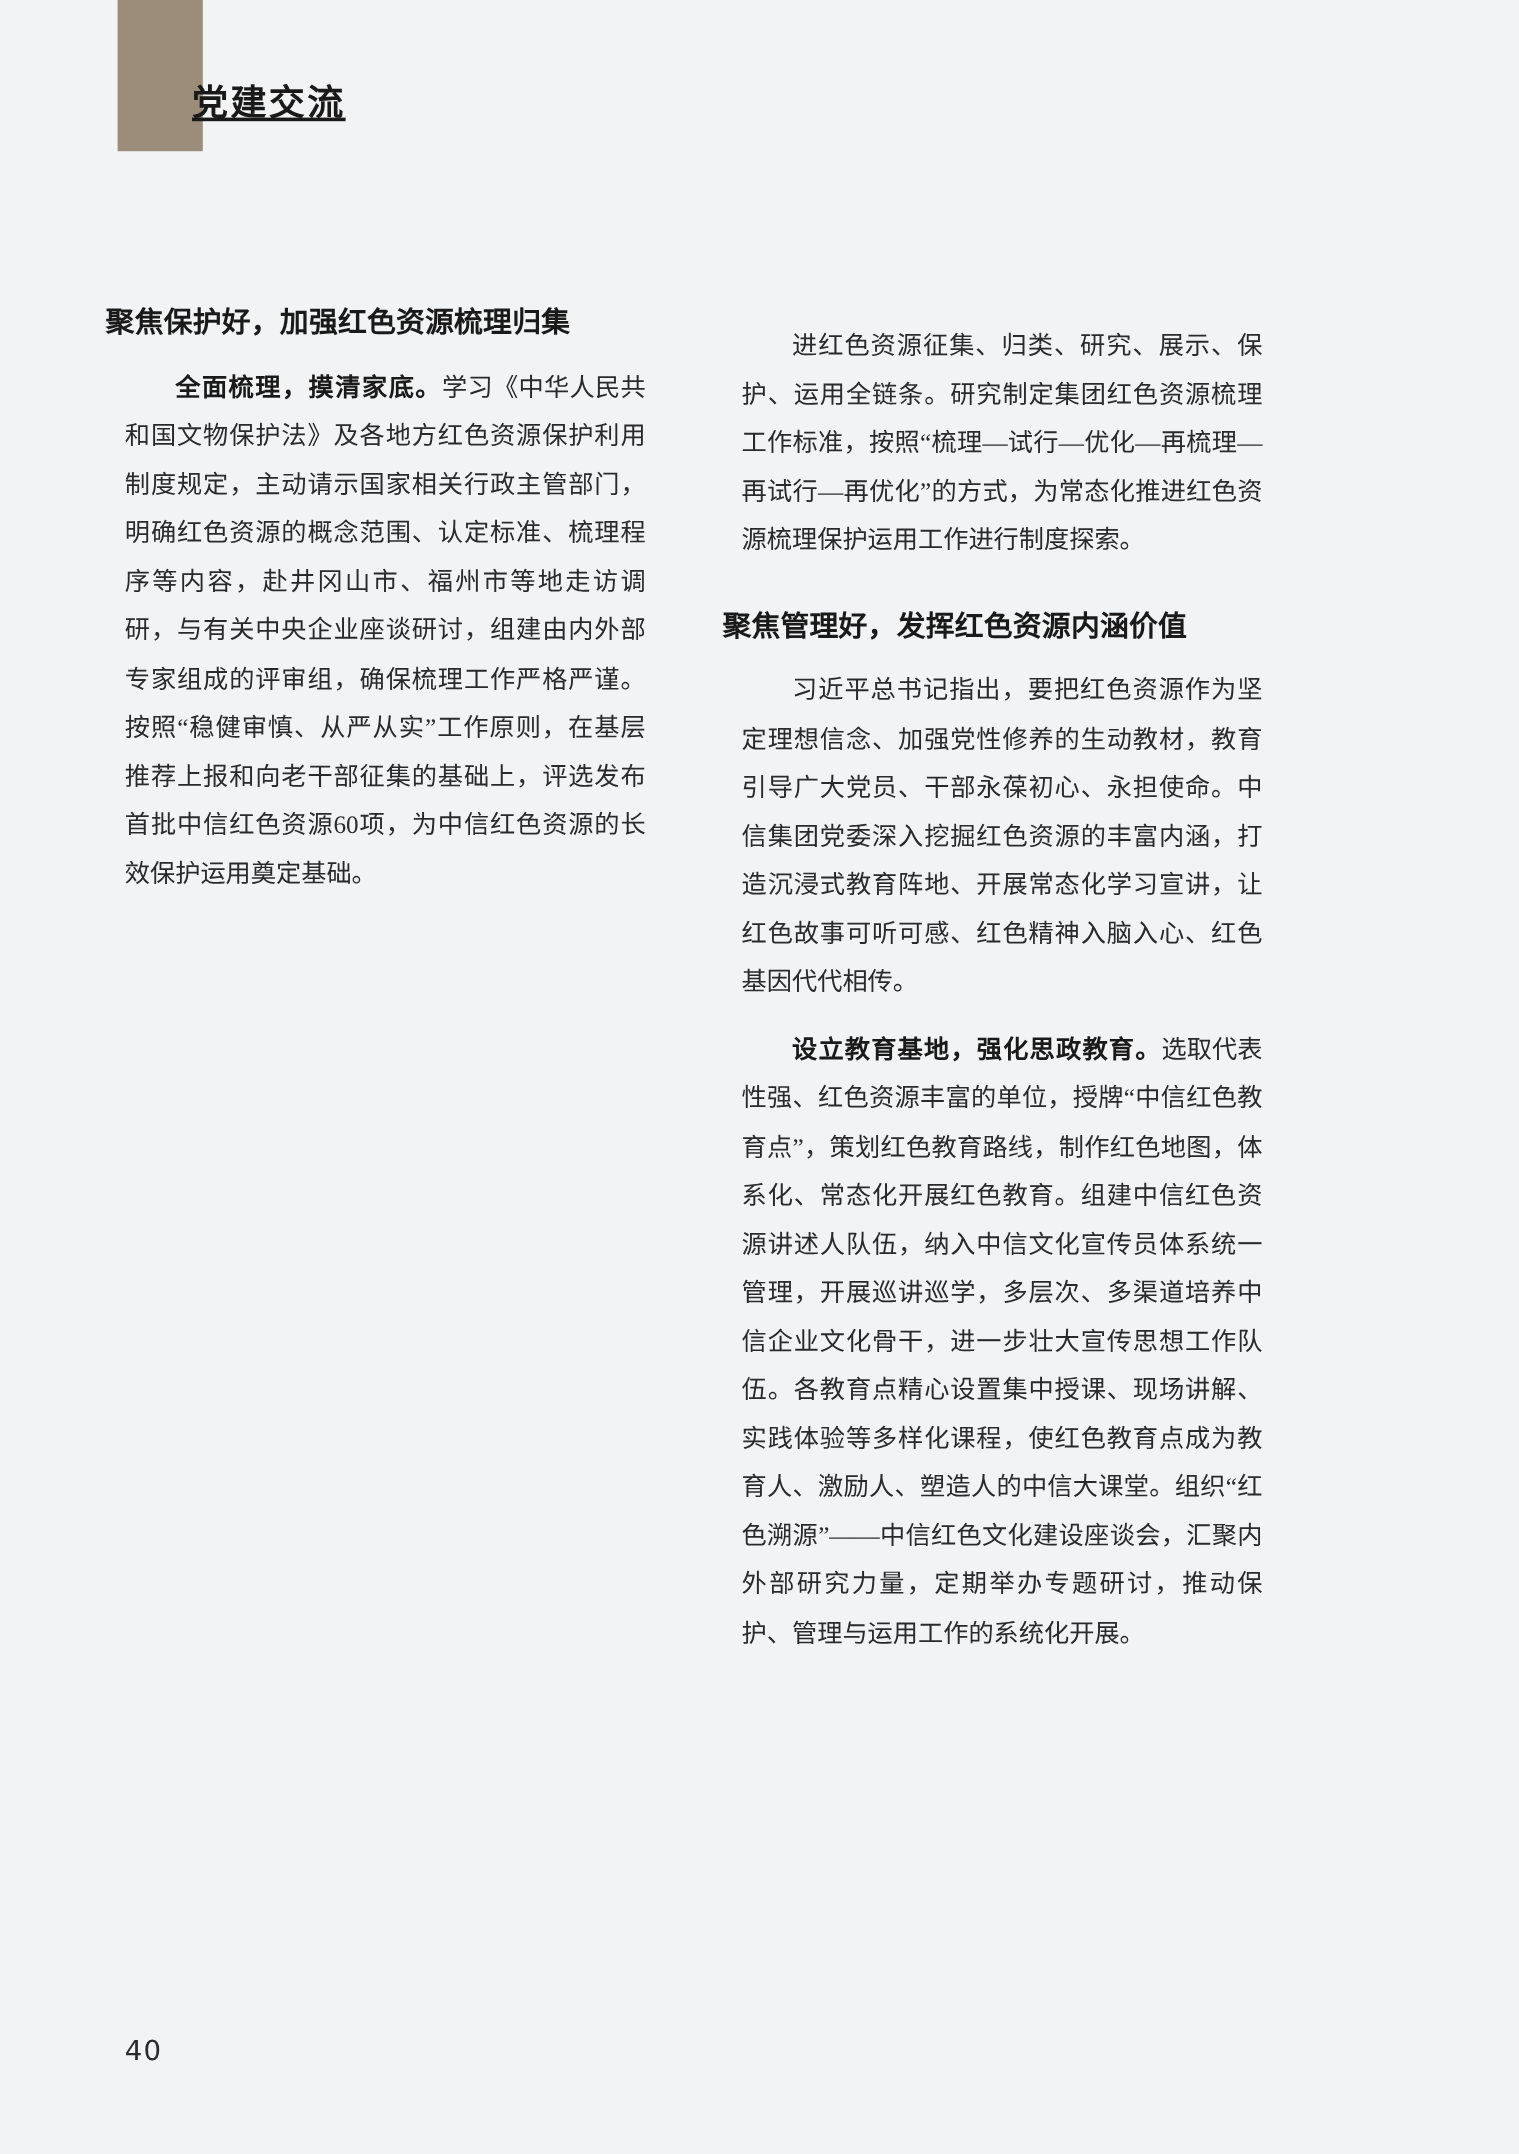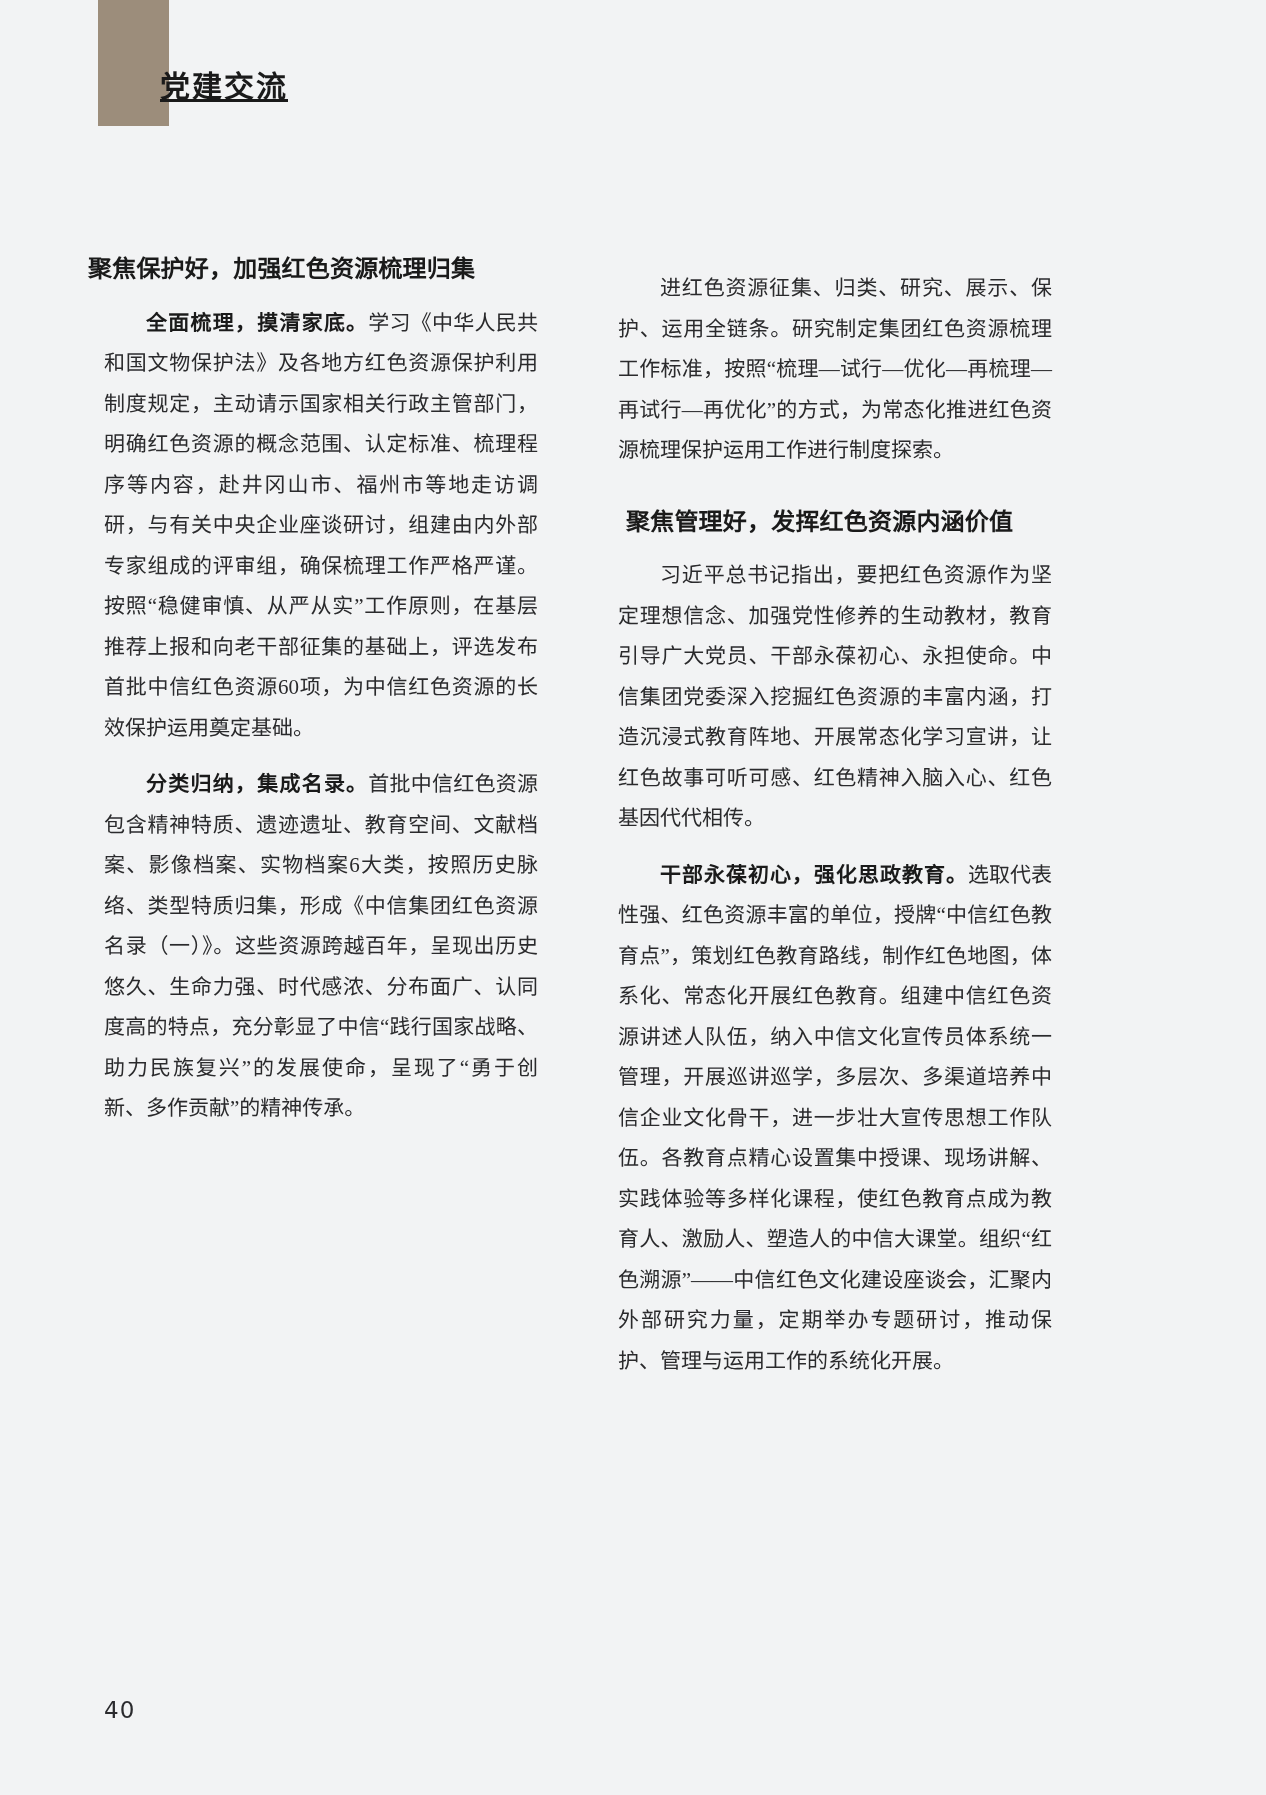--- a/index.html
+++ b/index.html
@@ -64,21 +64,20 @@
     font-family: "DejaVu Sans", "Liberation Sans", sans-serif;
     font-weight: 700;
     font-size: 24px;
     line-height: 1.45;
     margin: 0 0 6px 0;
     color: #1a1a1a;
     letter-spacing: 0.2px;
   }
   h2.section-heading.spaced-top {
     margin-top: 34px;
-    margin-left: 24px;
   }
 
   p.body-text {
     margin: 16px;
     font-size: 21px;
     line-height: 40.5px;
     text-align: justify;
     text-justify: inter-ideograph;
     text-indent: 2em;
     color: #2a2a2c;
@@ -113,32 +112,31 @@
 
 <div class="columns">
 
   <div class="column">
 
     <h2 class="section-heading">聚焦保护好，加强红色资源梳理归集</h2>
 
 
     <p class="body-text"><span class="lead">全面梳理，摸清家底。</span><span>学习《中华人民共和国文物保护法》及各地方红色资源保护利用制度规定，主动请示国家相关行政主管部门，明确红色资源的概念范围、认定标准、梳理程序等内容，赴井冈山市、福州市等地走访调研，与有关中央企业座谈研讨，组建由内外部专家组成的评审组，确保梳理工作严格严谨。按照“稳健审慎、从严从实”工作原则，在基层推荐上报和向老干部征集的基础上，评选发布首批中信红色资源60项，为中信红色资源的长效保护运用奠定基础。</span></p>
 
-    <p class="body-text"><span class="lead">分类归纳，集成名录。</span><span>首批中信红色资源包含精神特质、遗迹遗址、教育空间、文献档案、影像档案、实物档案6大类，按照历史脉络、类型特质归集，形成《中信集团红色资源名录（一）》。这些资源跨越百年，呈现出历史悠久、生命力强、时代感浓、分布面广、认同度高的特点，充分彰显了中信“践行国家战略、助力民族复兴”的发展使命，呈现了“勇于创新、多作贡献”的精神传承。</span></p>
 
 
   </div>
 
   <div class="column">
 
     <p class="body-text"><span>进红色资源征集、归类、研究、展示、保护、运用全链条。研究制定集团红色资源梳理工作标准，按照“梳理—试行—优化—再梳理—再试行—再优化”的方式，为常态化推进红色资源梳理保护运用工作进行制度探索。</span></p>
 
     <h2 class="section-heading spaced-top">聚焦管理好，发挥红色资源内涵价值</h2>
 
     <p class="body-text"><span>习近平总书记指出，要把红色资源作为坚定理想信念、加强党性修养的生动教材，教育引导广大党员、干部永葆初心、永担使命。中信集团党委深入挖掘红色资源的丰富内涵，打造沉浸式教育阵地、开展常态化学习宣讲，让红色故事可听可感、红色精神入脑入心、红色基因代代相传。</span></p>
 
-    <p class="body-text"><span class="lead">干部永葆初心，强化思政教育。</span><span>选取代表性强、红色资源丰富的单位，授牌“中信红色教育点”，策划红色教育路线，制作红色地图，体系化、常态化开展红色教育。组建中信红色资源讲述人队伍，纳入中信文化宣传员体系统一管理，开展巡讲巡学，多层次、多渠道培养中信企业文化骨干，进一步壮大宣传思想工作队伍。各教育点精心设置集中授课、现场讲解、实践体验等多样化课程，使红色教育点成为教育人、激励人、塑造人的中信大课堂。组织“红色溯源”——中信红色文化建设座谈会，汇聚内外部研究力量，定期举办专题研讨，推动保护、管理与运用工作的系统化开展。</span></p>
+    <p class="body-text"><span class="lead">设立教育基地，强化思政教育。</span><span>选取代表性强、红色资源丰富的单位，授牌“中信红色教育点”，策划红色教育路线，制作红色地图，体系化、常态化开展红色教育。组建中信红色资源讲述人队伍，纳入中信文化宣传员体系统一管理，开展巡讲巡学，多层次、多渠道培养中信企业文化骨干，进一步壮大宣传思想工作队伍。各教育点精心设置集中授课、现场讲解、实践体验等多样化课程，使红色教育点成为教育人、激励人、塑造人的中信大课堂。组织“红色溯源”——中信红色文化建设座谈会，汇聚内外部研究力量，定期举办专题研讨，推动保护、管理与运用工作的系统化开展。</span></p>
 
 
   </div>
 </div>
 
 <div class="page-number">40</div>
 
 </body></html>

